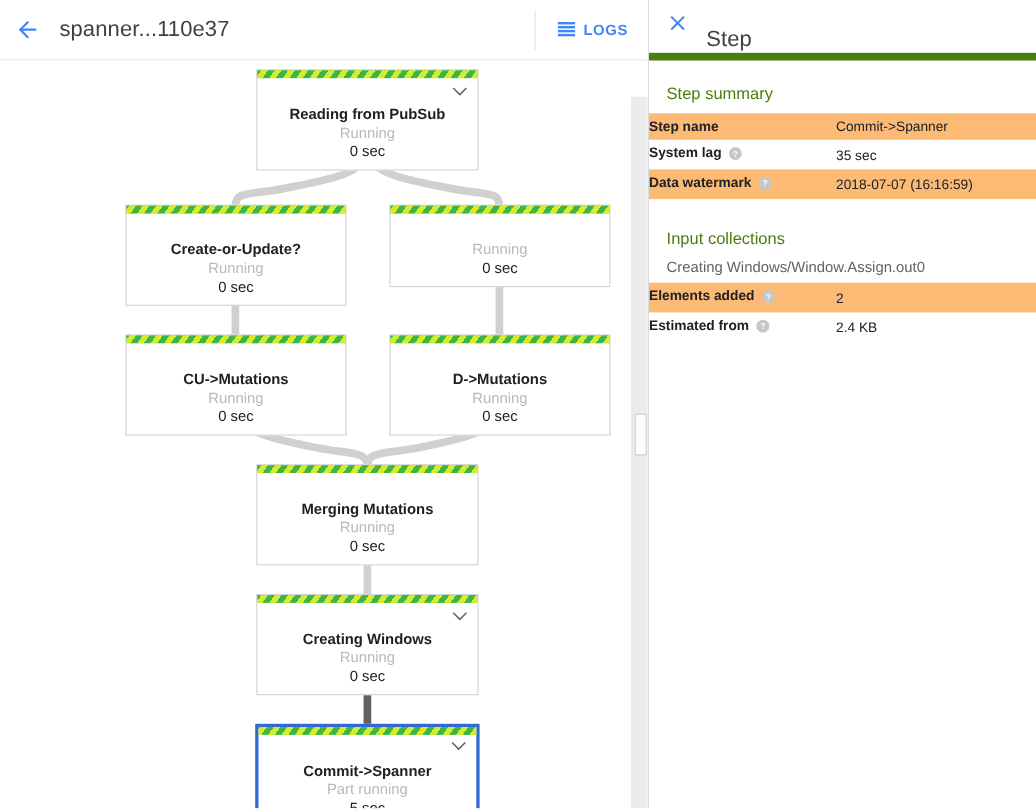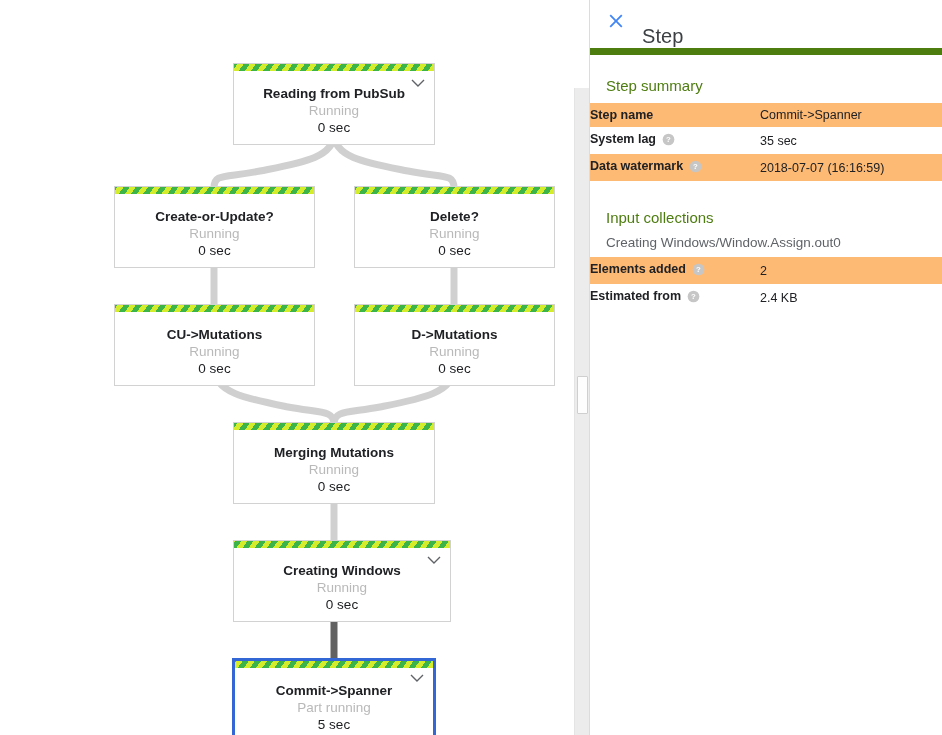--- a/index.html
+++ b/index.html
@@ -69,21 +69,21 @@
     border: 3px solid #3367d6;
   }
   .node-bar {
     height: 7px;
     background-color: #7fd63a;
     background-image: repeating-linear-gradient(
         -55deg,
         #d4ec2b 0px, #d4ec2b 5px,
         #3cb44a 5px, #3cb44a 10px);
   }
-  .node-body { padding: 14px 0 8px 0; }
+  .node-body { padding: 24px 0 8px 0; }
   .node-title {
     font-size: 13.5px; font-weight: bold; color: #202124;
     line-height: 17px;
   }
   .node-status {
     font-size: 13.5px; color: #b9b9b9; line-height: 17px;
   }
   .node-time {
     font-size: 13.5px; color: #202124; line-height: 17px;
   }
@@ -150,20 +150,42 @@
   }
   .spacer-28 { height: 28px; }
 </style>
 </head>
 <body>
 
 <div id="app">
 
   <div id="left-pane">
 
+    <div id="topbar">
+      <div id="back-btn">
+        <svg width="24" height="24" viewBox="0 0 24 24" aria-hidden="true">
+          <path d="M20 11H7.8l5.6-5.6L12 4l-8 8 8 8 1.4-1.4L7.8 13H20v-2z" fill="#4285f4"></path>
+        </svg>
+      </div>
+      <div id="job-title">spanner...110e37</div>
+      <div id="topbar-right">
+        <div id="topbar-sep"></div>
+        <div id="logs-btn">
+          <span>
+            <svg id="logs-icon" width="16" height="14" viewBox="0 0 16 14" aria-hidden="true">
+              <rect x="0" y="0" width="16" height="2.2" fill="#4285f4"></rect>
+              <rect x="0" y="3.6" width="16" height="2.2" fill="#4285f4"></rect>
+              <rect x="0" y="7.2" width="16" height="2.2" fill="#4285f4"></rect>
+              <rect x="0" y="10.8" width="16" height="2.2" fill="#4285f4"></rect>
+            </svg>
+          </span>
+          <span>LOGS</span>
+        </div>
+      </div>
+    </div>
 
     <div id="graph">
 
       <svg id="graph-svg" width="589" height="680" aria-hidden="true">
         <g fill="none" stroke="#d0d0d0" stroke-width="7" stroke-linecap="butt">
 
           <path d="M334,79 C334,103 300,108 260,116 C225,123 214,118 214,133"></path>
 
           <path d="M334,79 C334,103 368,108 408,116 C443,123 454,118 454,133"></path>
 
@@ -216,21 +238,20 @@
         <div class="node-body">
           <div class="node-title">Create-or-Update?</div>
           <div class="node-status">Running</div>
           <div class="node-time">0 sec</div>
         </div>
       </div>
 
       <div class="node" style="left:354px; top:131px; width:201px;">
         <div class="node-bar"></div>
         <div class="node-body">
-          <div class="node-title">Delete?</div>
           <div class="node-status">Running</div>
           <div class="node-time">0 sec</div>
         </div>
       </div>
 
       <div class="node" style="left:114px; top:249px; width:201px;">
         <div class="node-bar"></div>
         <div class="node-body">
           <div class="node-title">CU-&gt;Mutations</div>
           <div class="node-status">Running</div>
@@ -249,21 +270,21 @@
 
       <div class="node" style="left:233px; top:367px; width:202px;">
         <div class="node-bar"></div>
         <div class="node-body">
           <div class="node-title">Merging Mutations</div>
           <div class="node-status">Running</div>
           <div class="node-time">0 sec</div>
         </div>
       </div>
 
-      <div class="node" style="left:233px; top:485px; width:218px;">
+      <div class="node" style="left:233px; top:485px; width:202px;">
         <div class="node-bar"></div>
         <div class="node-body">
           <div class="node-title">Creating Windows</div>
           <div class="node-status">Running</div>
           <div class="node-time">0 sec</div>
         </div>
         <svg class="node-chevron" viewBox="0 0 14 10">
           <path d="M1 2 L7 8 L13 2" fill="none" stroke="#5f6368" stroke-width="1.4"></path>
         </svg>
       </div>

